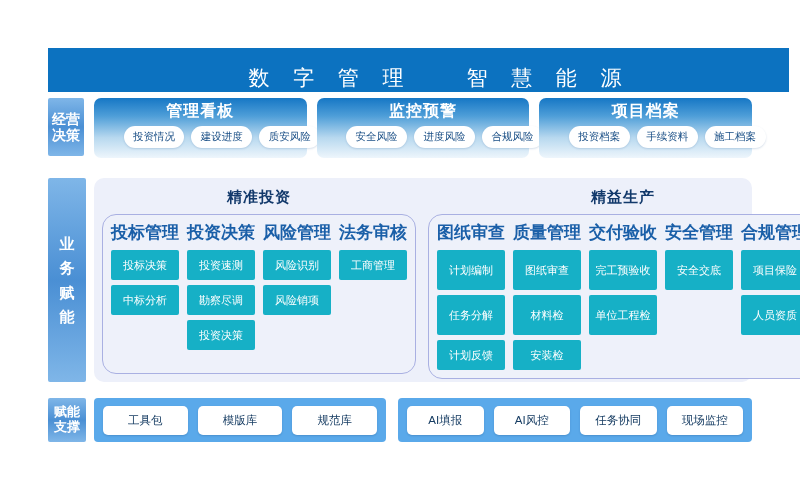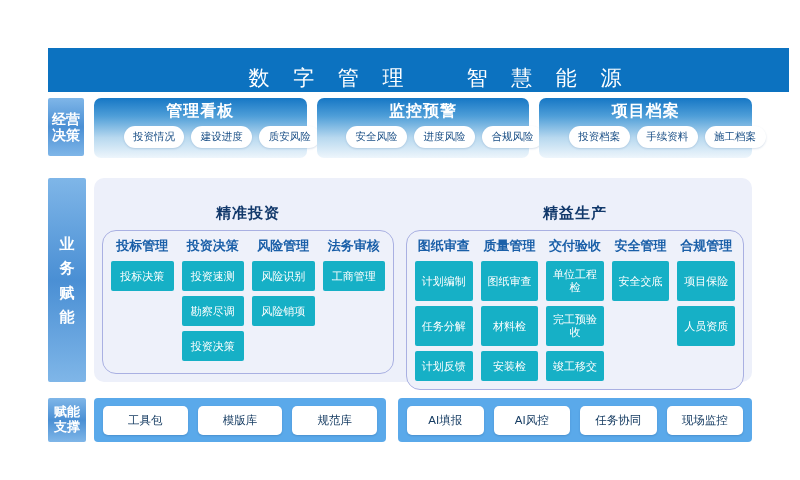--- a/index.html
+++ b/index.html
@@ -135,21 +135,21 @@
   .business-wrap {
     position: absolute;
     left: 94px;
     top: 178px;
     width: 658px;
     height: 204px;
     background: #edf0fa;
     border-radius: 10px;
     display: flex;
     gap: 12px;
-    padding: 22px 8px 8px 8px;
+    padding: 6px 8px 8px 8px;
     box-sizing: border-box;
   }
   .domain-col {
     display: flex;
     flex-direction: column;
     align-items: center;
   }
   .domain-col.left  { flex: 0 0 292px; }
   .domain-col.right { flex: 1 1 auto; }
 
@@ -174,21 +174,21 @@
   }
   .cat-col {
     flex: 1 1 0;
     display: flex;
     flex-direction: column;
     align-items: stretch;
     gap: 5px;
     min-width: 0;
   }
   .cat-head {
-    font-size: 13px;
+    font-size: 17px;
     font-weight: bold;
     color: #1a5fa8;
     text-align: center;
     margin-bottom: 1px;
     white-space: nowrap;
   }
   .chip {
     background: #16b0c6;
     color: #ffffff;
     font-size: 11px;
@@ -302,20 +302,21 @@
 
   <div class="business-wrap">
 
     <div class="domain-col left">
       <div class="domain-title">精准投资</div>
       <div class="domain-box">
 
         <div class="cat-col">
           <div class="cat-head">投标管理</div>
           <div class="chip">投标决策</div>
+          <div class="chip">中标分析</div>
         </div>
 
         <div class="cat-col">
           <div class="cat-head">投资决策</div>
           <div class="chip">投资速测</div>
           <div class="chip">勘察尽调</div>
           <div class="chip">投资决策</div>
         </div>
 
         <div class="cat-col">
@@ -345,23 +346,22 @@
 
         <div class="cat-col">
           <div class="cat-head">质量管理</div>
           <div class="chip tall">图纸审查</div>
           <div class="chip tall">材料检</div>
           <div class="chip">安装检</div>
         </div>
 
         <div class="cat-col">
           <div class="cat-head">交付验收</div>
+          <div class="chip tall">完工预验收</div>
           <div class="chip tall">单位工程检</div>
-          <div class="chip tall">完工预验收</div>
-          <div class="chip">竣工移交</div>
         </div>
 
         <div class="cat-col">
           <div class="cat-head">安全管理</div>
           <div class="chip tall">安全交底</div>
         </div>
 
         <div class="cat-col">
           <div class="cat-head">合规管理</div>
           <div class="chip tall">项目保险</div>

